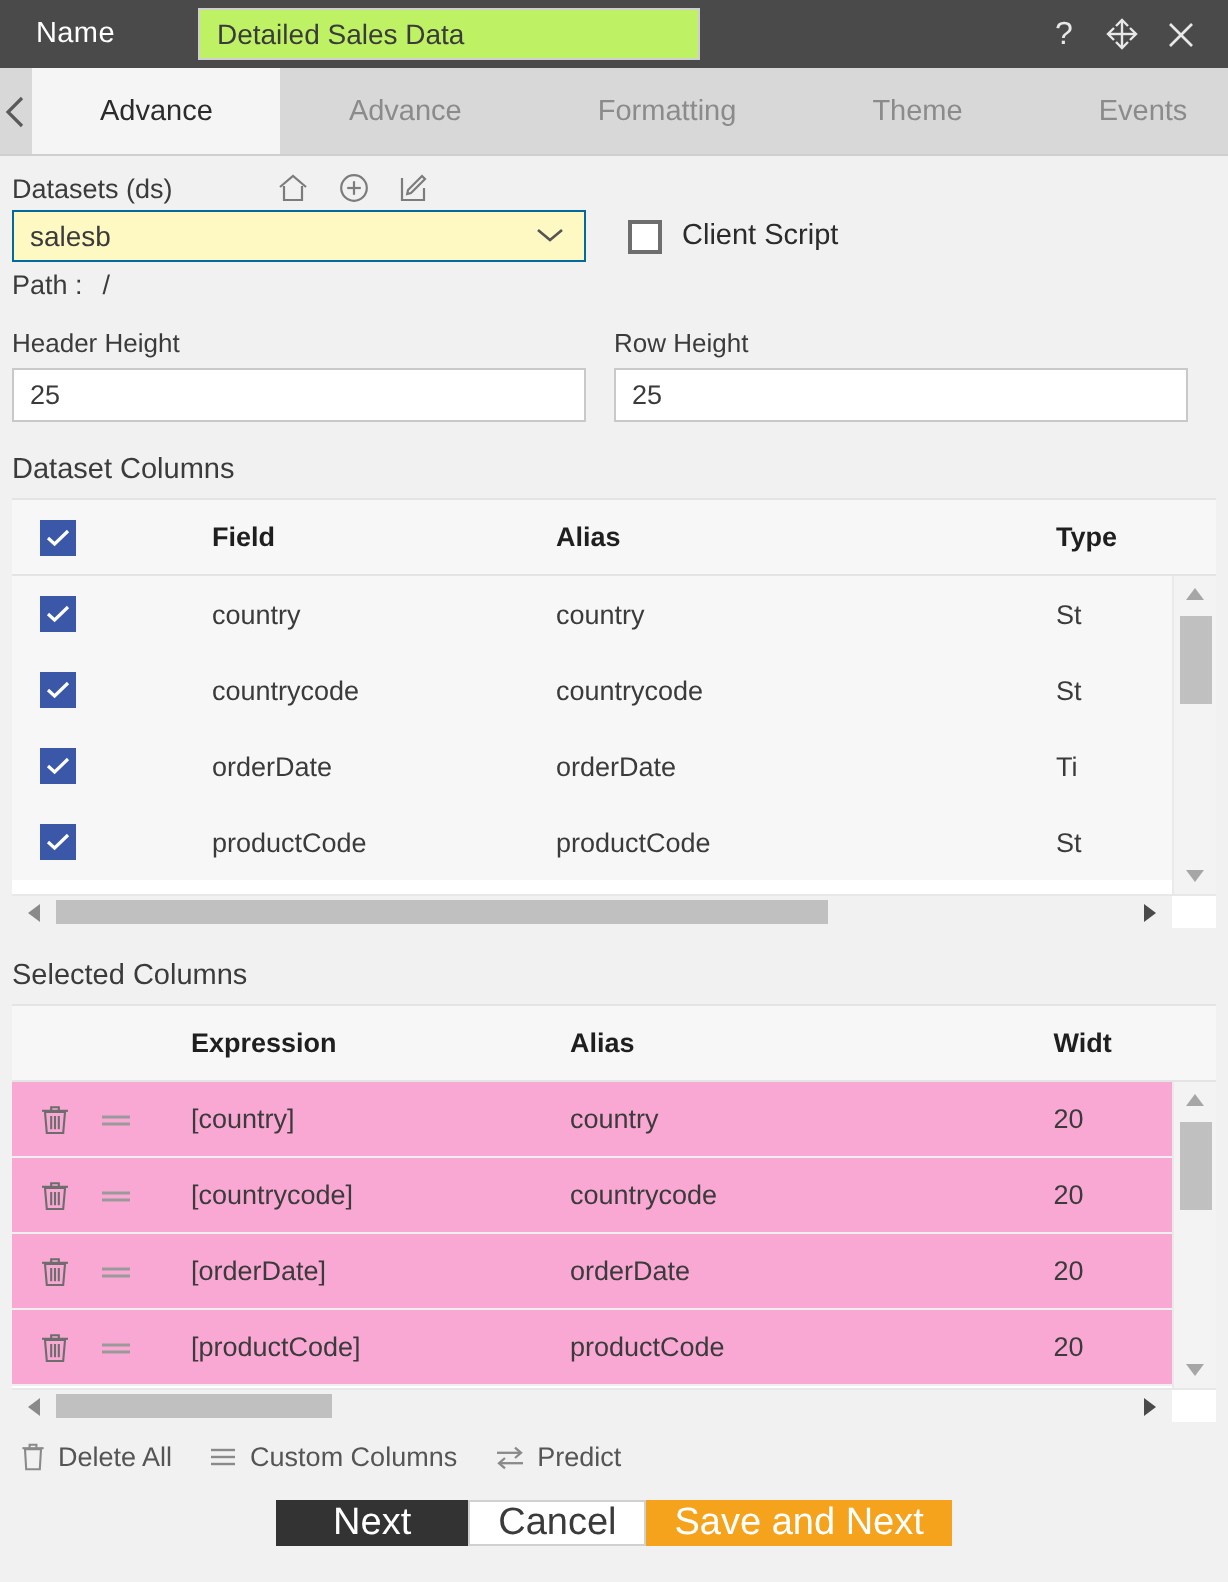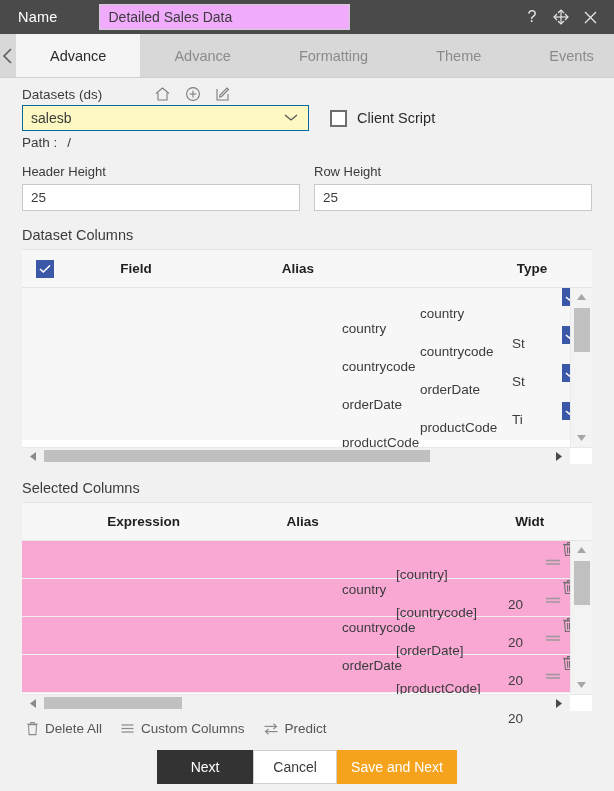--- a/index.html
+++ b/index.html
@@ -16,21 +16,21 @@
   .titlebar {
     height: 34px; background: #4a4a4a;
     display: flex; align-items: center; padding: 0 10px 0 18px;
   }
   .titlebar .tb-label {
     color: #ffffff; font-size: 14.5px; letter-spacing: .2px;
   }
   .name-input {
     margin-left: 42px;
     width: 251px; height: 26px;
-    background: #f0abfc; border: 1px solid #cfcfcf;
+    background: #bef264; border: 1px solid #cfcfcf;
     display: flex; align-items: center; padding: 0 8px;
     font-size: 14px; color: #3b3b3b;
   }
   .tb-icons { margin-left: auto; display: flex; align-items: center; gap: 9px; padding-right: 4px; }
   .tb-ico {
     color: #e8e8e8; width: 20px; height: 22px;
     display: flex; align-items: center; justify-content: center;
     cursor: pointer;
   }
   .tb-ico svg { display: block; }
@@ -47,21 +47,21 @@
   }
   .tab {
     flex: 0 0 auto; padding: 0 34px;
     display: flex; align-items: center; justify-content: center;
     font-size: 14.5px; color: #8b8b8b; cursor: pointer;
   }
   .tab.active { background: #f5f5f5; color: #2b2b2b; }
   .tab-spacer { flex: 1 1 auto; }
 
   
-  .content { padding: 0 22px; }
+  .content { padding: 0 6px; }
 
   .ds-head {
     display: flex; align-items: center;
     padding: 8px 0 3px 0;
   }
   .ds-head .lbl { font-size: 13.5px; }
   .ds-icons { margin-left: 52px; display: flex; gap: 14px; align-items: center; color: #7c7c7c; }
   .ds-icons span { cursor: pointer; display: flex; }
 
   .select-box {
@@ -92,22 +92,22 @@
 
   
   .tbl { position: relative; background: #fff; border-top: 1px solid #e4e4e4; }
   .thead {
     background: #f7f7f7; height: 38px;
     display: flex; align-items: center;
     border-bottom: 1px solid #e4e4e4;
     font-weight: bold; font-size: 13.5px; color: #1f1f1f;
   }
   .trow {
-    height: 38px; display: flex; align-items: flex-end;
-    border-bottom: 1px solid #efefef; font-size: 13.5px; color: #3b3b3b; flex-direction: column;
+    height: 38px; display: flex; align-items: center;
+    border-bottom: 1px solid #efefef; font-size: 13.5px; color: #3b3b3b;
   }
   .tbl-ds .thead, .tbl-ds .trow { background: #f7f7f7; }
   .tbl-ds .trow { border-bottom: none; }
   .c-chk { width: 44px; display: flex; align-items: center; padding-left: 14px; }
   .c-field { width: 228px; padding-left: 56px; }
   .c-alias { width: 250px; }
   .c-type { width: 80px; }
   .chk {
     width: 18px; height: 18px; background: #3a57a8;
     display: flex; align-items: center; justify-content: center; cursor: pointer;
@@ -141,22 +141,22 @@
   .hs-track { position: absolute; left: 22px; right: 44px; top: 2px; bottom: 2px; }
   .hs-thumb { position: absolute; top: 0; bottom: 0; background: #c0c0c0; left: 5px; }
 
   
   .tools { display: flex; align-items: center; gap: 18px; padding: 10px 0 0 4px; }
   .tool { display: flex; align-items: center; gap: 6px; font-size: 13.5px; color: #555; cursor: pointer; }
   .tool .ti { color: #7c7c7c; display: flex; }
 
   .btnbar { display: flex; justify-content: center; gap: 0; padding-top: 14px; }
   .btn {
-    height: 34px; display: flex; align-items: center; justify-content: center;
-    font-size: 14px; cursor: pointer; padding: 0 14px;
+    height: 23px; display: flex; align-items: center; justify-content: center;
+    font-size: 19px; cursor: pointer; padding: 0 14px;
   }
   .btn-next { background: #333333; color: #fff; min-width: 96px; }
   .btn-cancel { background: #fff; color: #3b3b3b; border: 1px solid #d0d0d0; min-width: 84px; }
   .btn-save { background: #f5a21d; color: #ffffff; min-width: 104px; }
 </style>
 </head>
 <body>
 
 <div id="app">
 

